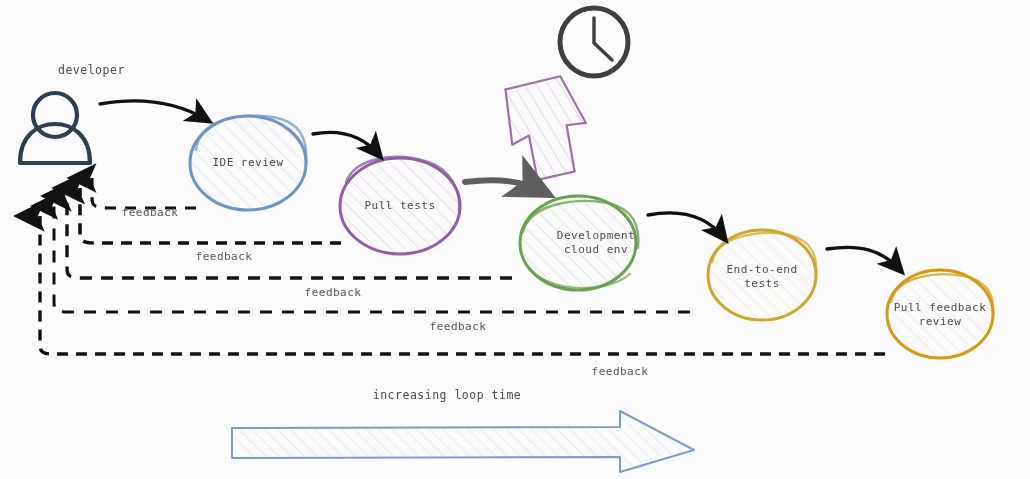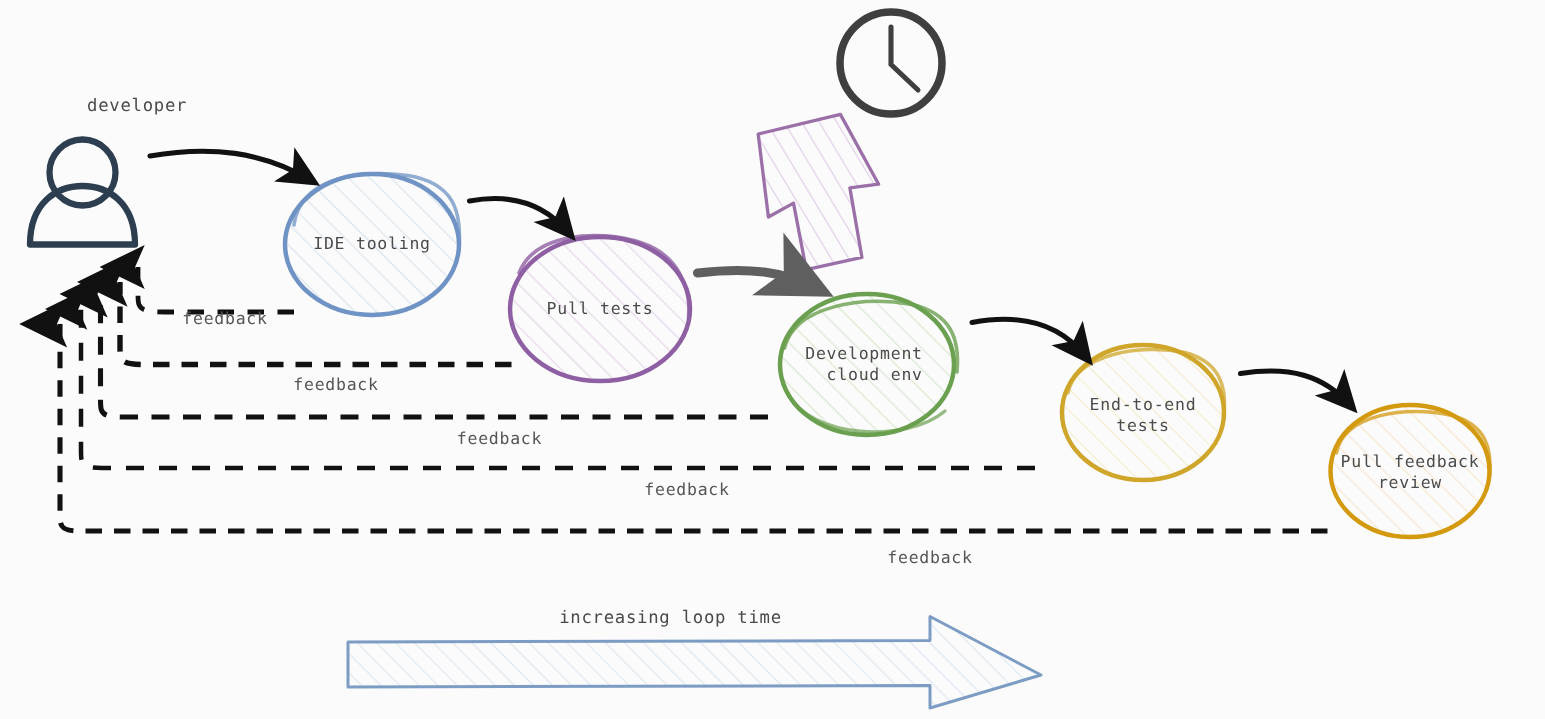--- a/index.html
+++ b/index.html
@@ -142,30 +142,30 @@
       <path d="M885,354 L54,354 C40,354 40,351 40,342 L40,216" fill="none" stroke="#111" stroke-width="3.4" stroke-dasharray="11 8" stroke-linecap="butt" marker-end="url(#ah-up)"></path>
     </g>
 
     <g>
       <path d="M232,428 L620,427 L620,411 L694,450 L620,472 L620,457 L232,458 Z" fill="url(#h-loop)" fill-opacity="0.65" stroke="#7d9cc4" stroke-width="2" stroke-linejoin="round"></path>
     </g>
   </svg>
 
   <div class="lbl dev-label" style="left:58px;top:63px;">developer</div>
 
-  <div class="lbl node-label" style="left:248px;top:163px;">IDE tooling</div>
+  <div class="lbl node-label" style="left:248px;top:163px;">IDE review</div>
   <div class="lbl node-label" style="left:400px;top:206px;">Pull tests</div>
-  <div class="lbl node-label" style="left:576px;top:243px;text-align:right;">Development
+  <div class="lbl node-label" style="left:596px;top:243px;">Development
 cloud env</div>
   <div class="lbl node-label" style="left:762px;top:277px;">End-to-end
 tests</div>
   <div class="lbl node-label" style="left:940px;top:315px;">Pull feedback
 review</div>
 
   <div class="lbl fb-label" style="left:150px;top:206px;">feedback</div>
   <div class="lbl fb-label" style="left:224px;top:250px;">feedback</div>
   <div class="lbl fb-label" style="left:333px;top:286px;">feedback</div>
   <div class="lbl fb-label" style="left:458px;top:320px;">feedback</div>
   <div class="lbl fb-label" style="left:620px;top:365px;">feedback</div>
 
-  <div class="lbl loop-label" style="left:447px;top:404px;">increasing loop time</div>
+  <div class="lbl loop-label" style="left:447px;top:388px;">increasing loop time</div>
 
 </div>
 
 </body></html>

